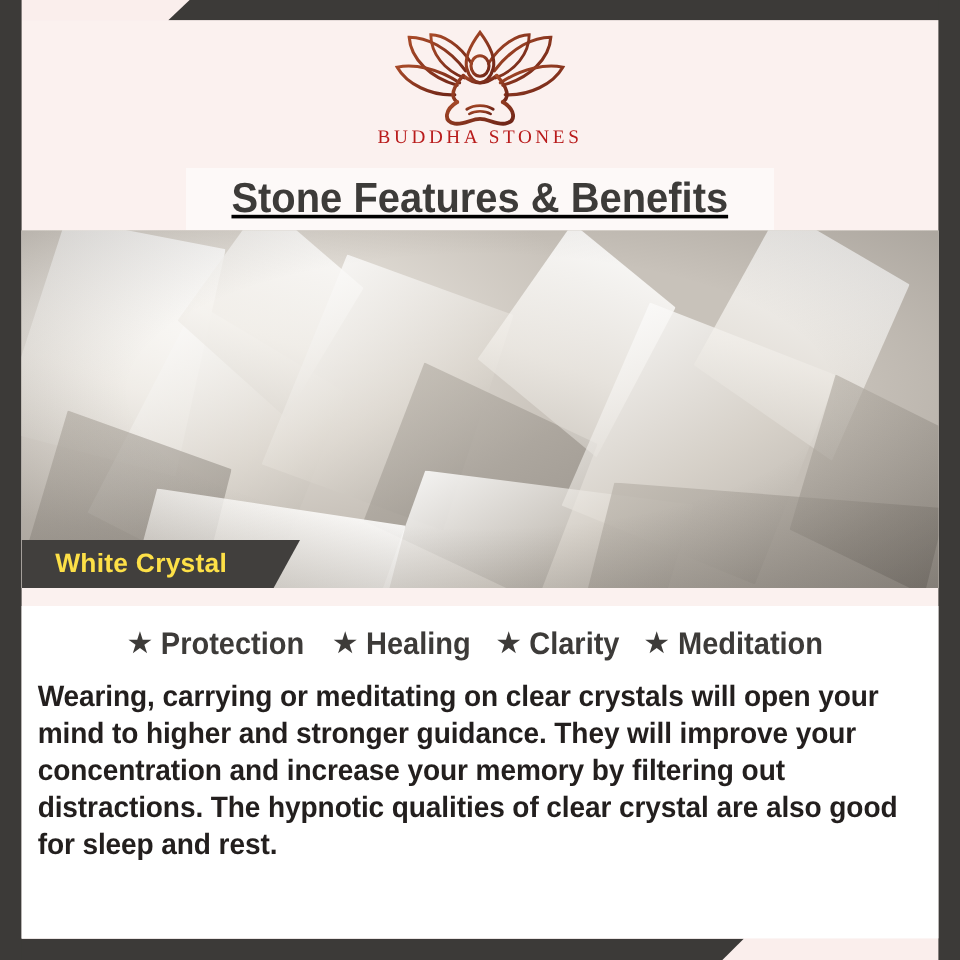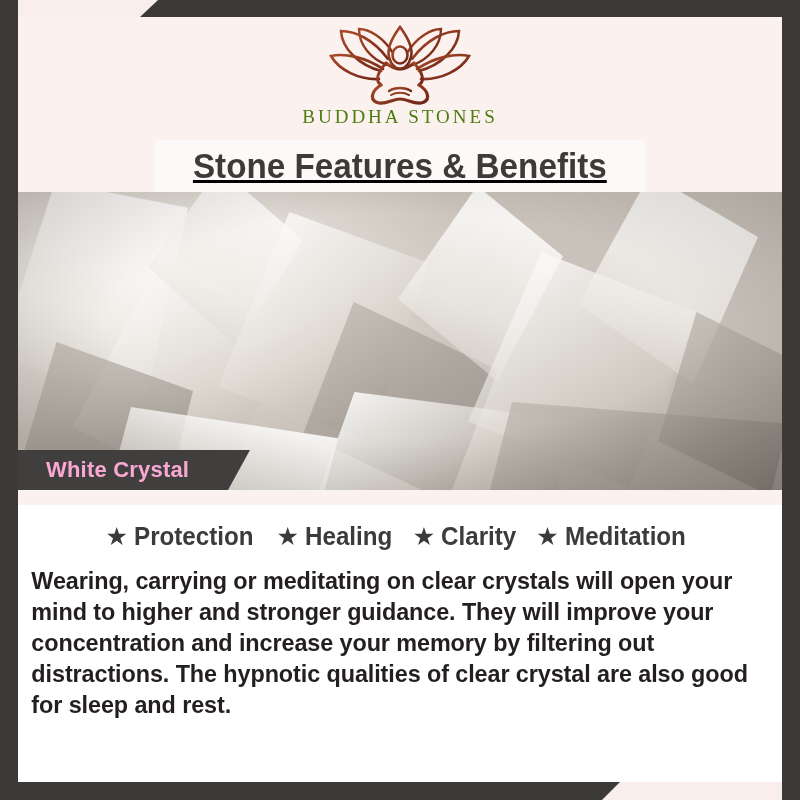--- a/index.html
+++ b/index.html
@@ -80,23 +80,23 @@
     justify-content: flex-start;
   }
   .lotus-wrap {
     width: 150px;
     height: 82px;
     margin-top: 6px;
     display: block;
   }
   .brand-name {
     font-family: "Liberation Serif", serif;
-    font-size: 19px;
+    font-size: 16px;
     letter-spacing: 3.0px;
-    color: #4d7c0f;
+    color: #b91c1c;
     margin-top: 1px;
     white-space: nowrap;
   }
 
   
   .title-banner {
     position: absolute;
     left: 155px;
     top: 140px;
     width: 490px;
@@ -172,21 +172,21 @@
     left: 18px;
     top: 450px;
     width: 232px;
     height: 40px;
     background: #413f3d;
     clip-path: polygon(0 0, 100% 0, calc(100% - 22px) 100%, 0 100%);
     display: flex;
     align-items: center;
   }
   .name-text {
-    color: #f9a8d4;
+    color: #fde047;
     font-size: 22px;
     font-weight: bold;
     padding-left: 28px;
     letter-spacing: 0.2px;
     white-space: nowrap;
   }
 
   
   .content {
     position: absolute;

